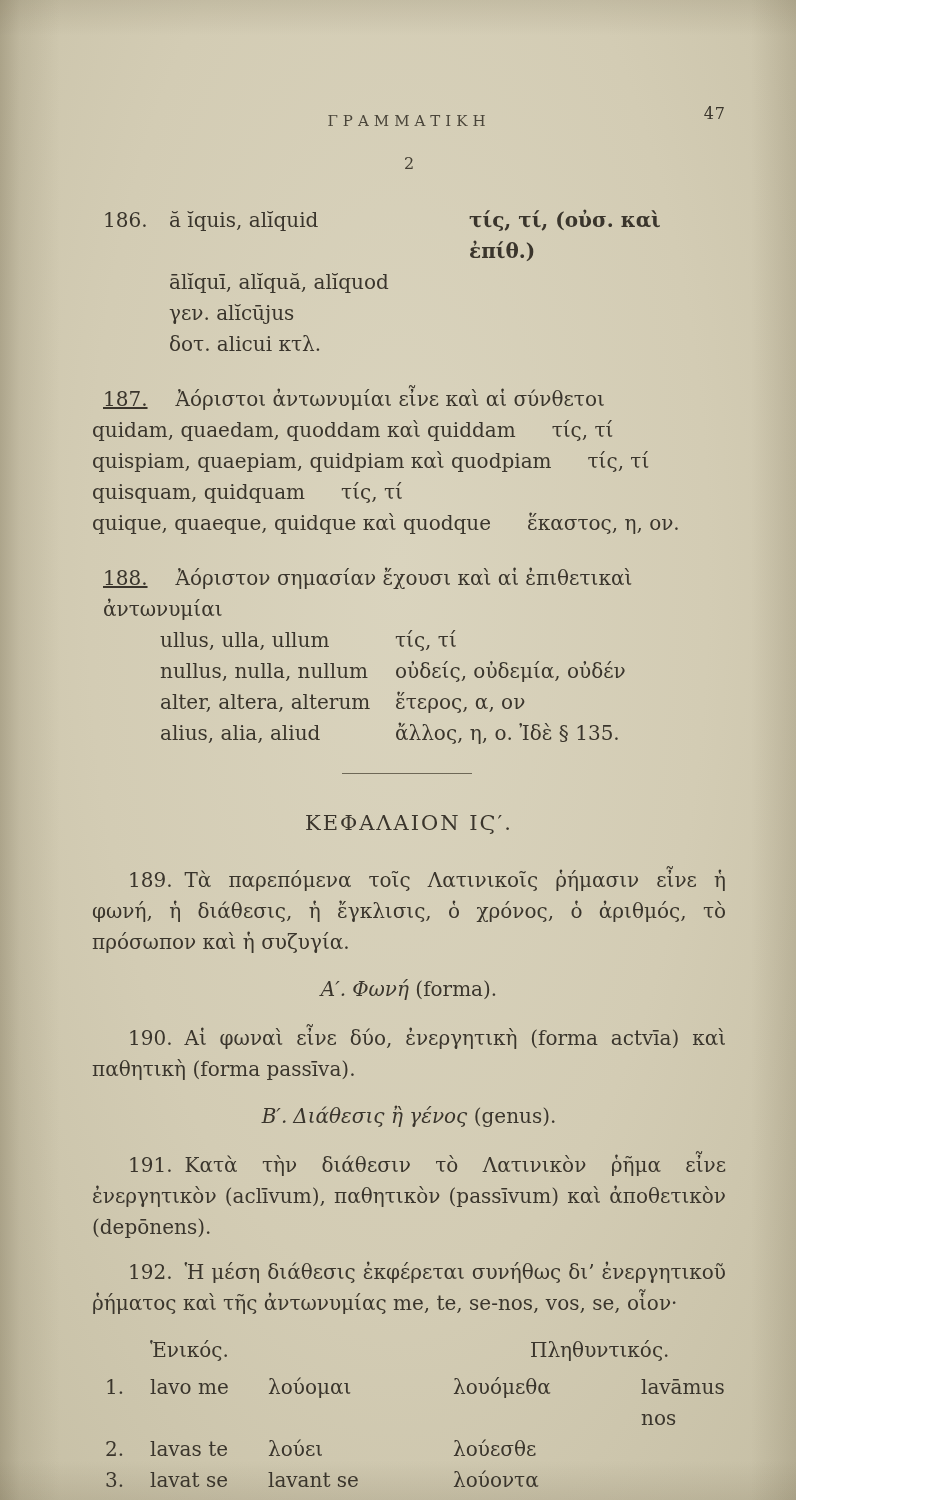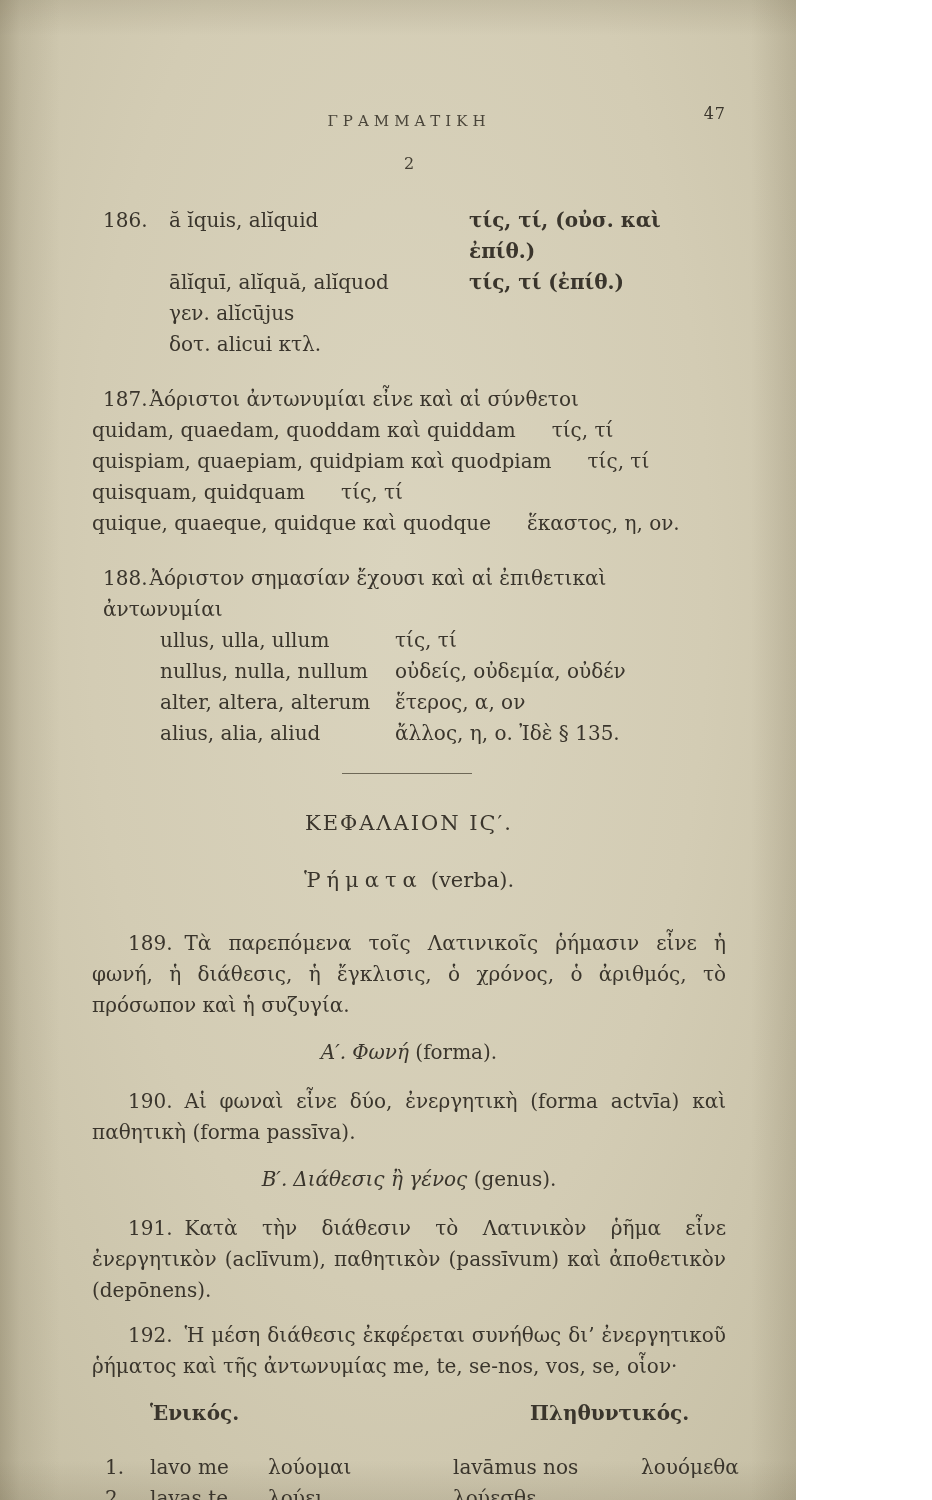--- a/index.html
+++ b/index.html
@@ -35,21 +35,21 @@
   .signature { text-align: center; font-size: 16px; margin: 10px 0 26px 0; color: #454035; }
 
   
   .entry { margin-bottom: 24px; }
   .g-row { display: flex; padding-left: 11px; }
   .g-row .num { width: 66px; flex: none; }
   .g-row .lat-186 { width: 300px; flex: none; }
   .g-row .gr { flex: 1; font-weight: bold; }
 
   .intro { padding-left: 11px; }
-  .intro .num { margin-right: 2px; }
+  .intro .num { margin-right: 28px; text-decoration: underline; }
 
   .line { padding-left: 0; white-space: nowrap; }
   .line .gloss { margin-left: 36px; }
 
   .rows-188 .line { padding-left: 56px; display: flex; }
   .rows-188 .lat-188 { width: 235px; flex: none; margin-left: 12px; }
 
   .rule {
     width: 130px; height: 0;
     border-top: 1.5px solid #6e6857;
@@ -62,21 +62,21 @@
 
   .para { text-align: justify; text-indent: 36px; margin-bottom: 14px; }
   .para .num { margin-right: 12px; }
 
   .subhead { text-align: center; margin: 16px 0 18px 0; font-size: 20px; }
   .subhead .it { font-style: italic; }
   .subhead .lbl { font-style: italic; margin-right: 6px; }
 
   
   .conj { margin-top: 16px; }
-  .conj-head { display: grid; grid-template-columns: 350px auto; font-weight: bold; margin-bottom: 23px; }
+  .conj-head { display: grid; grid-template-columns: 350px auto; font-weight: normal; margin-bottom: 6px; }
   .conj-head .c1 { padding-left: 58px; }
   .conj-head .c2 { padding-left: 88px; }
   .conj-row { display: grid; grid-template-columns: 45px 118px 185px 188px auto; padding-left: 13px; }
 </style>
 </head>
 <body>
 
 <div class="page">
 
   <div class="content">
@@ -90,21 +90,20 @@
 
     <section class="entry">
       <div class="g-row">
         <span class="num">186.</span>
         <span class="lat-186">ă ĭquis, alĭquid</span>
         <span class="gr">τίς, τί, (οὐσ. καὶ ἐπίθ.)</span>
       </div>
       <div class="g-row">
         <span class="num"></span>
         <span class="lat-186">ālĭquī, alĭquă, alĭquod</span>
-        <span class="gr">τίς, τί (ἐπίθ.)</span>
       </div>
       <div class="g-row">
         <span class="num"></span>
         <span class="lat-186">γεν. alĭcūjus</span>
         <span class="gr"></span>
       </div>
       <div class="g-row">
         <span class="num"></span>
         <span class="lat-186">δοτ. alicui κτλ.</span>
         <span class="gr"></span>
@@ -148,23 +147,20 @@
       <div class="line">
         <span class="lat-188">alius, alia, aliud</span>
           <span>ἄλλος, η, ο. Ἰδὲ § 135.</span>
       </div>
     </section>
 
     <div class="rule"></div>
 
     <h2 class="chapter-title" style="font-weight:normal">ΚΕΦΑΛΑΙΟΝ ΙϚ′.</h2>
 
-    <div class="chapter-sub">
-      <span class="spread">Ῥήματα</span><span>(verba).</span>
-    </div>
 
     <p class="para">
       <span class="num">189.</span><span>Τὰ παρεπόμενα τοῖς Λατινικοῖς ῥήμασιν εἶνε ἡ φωνή, ἡ διάθεσις, ἡ ἔγκλισις, ὁ χρόνος, ὁ ἀριθμός, τὸ πρόσωπον καὶ ἡ συζυγία.</span>
     </p>
 
     <div class="subhead">
       <span class="lbl">Α′.</span><span class="it">Φωνή</span>&nbsp;<span>(forma).</span>
     </div>
 
     <p class="para">
@@ -186,22 +182,22 @@
     <div class="conj">
       <div class="conj-head">
         <span class="c1">Ἑνικός.</span>
         <span class="c2">Πληθυντικός.</span>
       </div>
 
       <div class="conj-row">
         <span>1.</span>
         <span>lavo me</span>
         <span>λούομαι</span>
+        <span>λουόμεθα</span>
         <span>lavāmus nos</span>
-        <span>λουόμεθα</span>
       </div>
       <div class="conj-row">
         <span>2.</span>
         <span>lavas te</span>
         <span>λούει</span>
         <span>λούεσθε</span>
       </div>
       <div class="conj-row">
         <span>3.</span>
         <span>lavat se</span>

